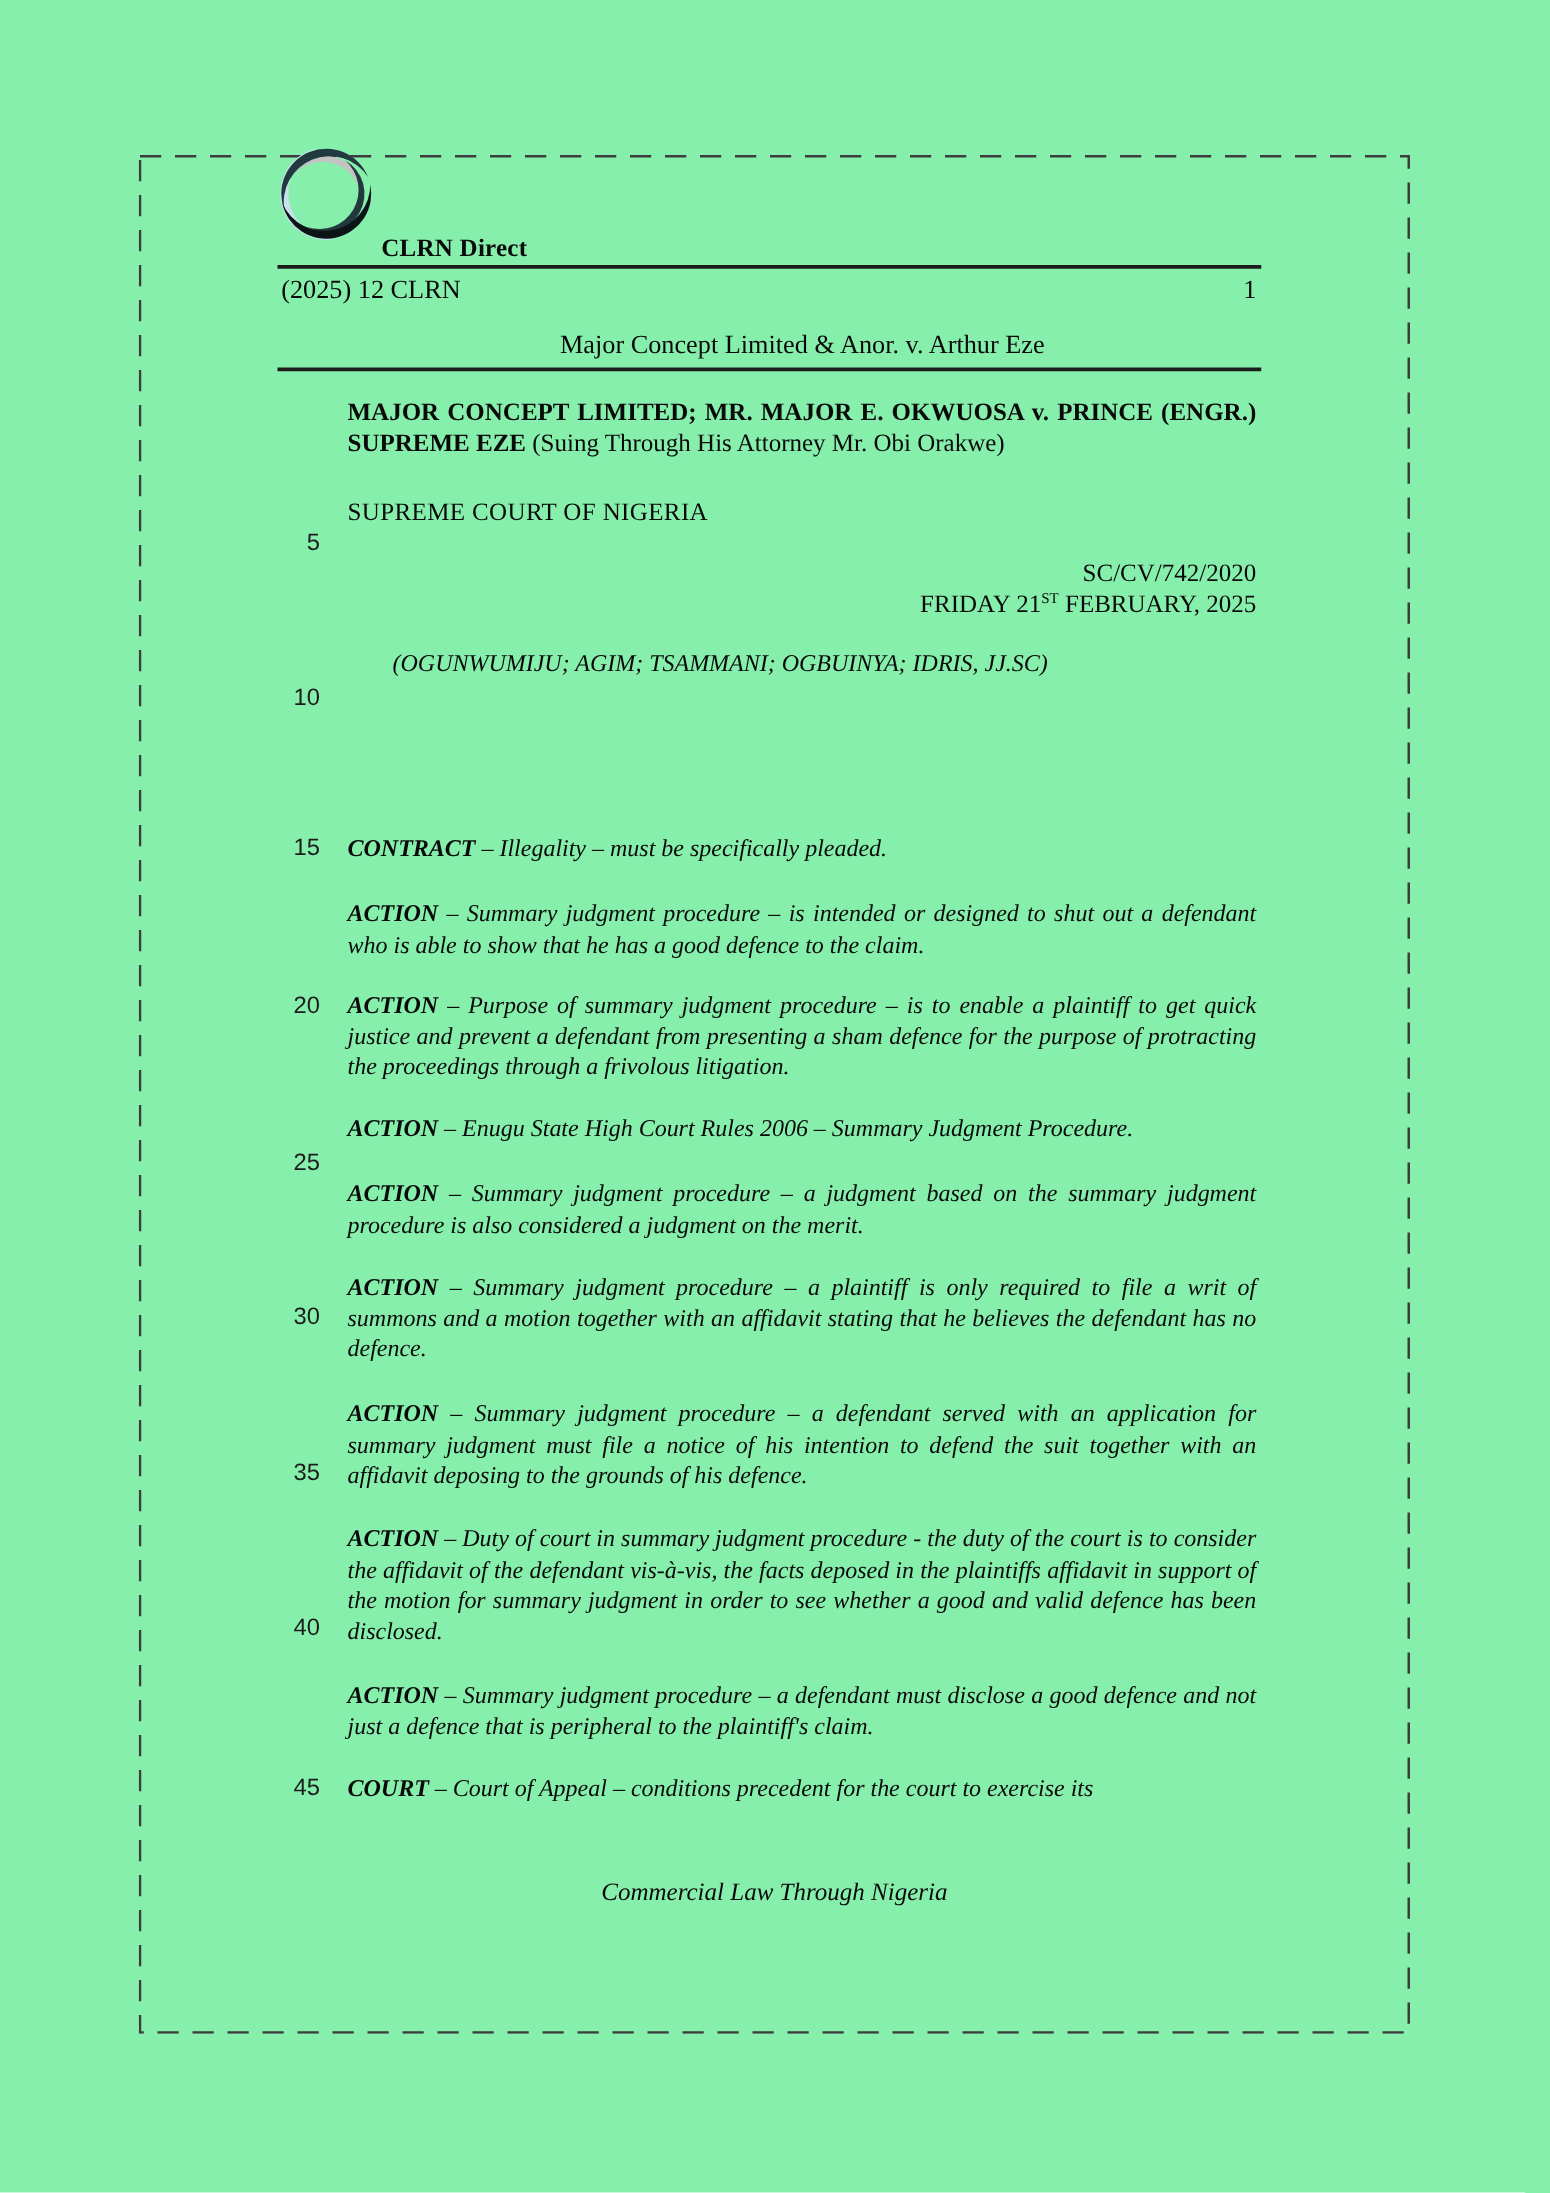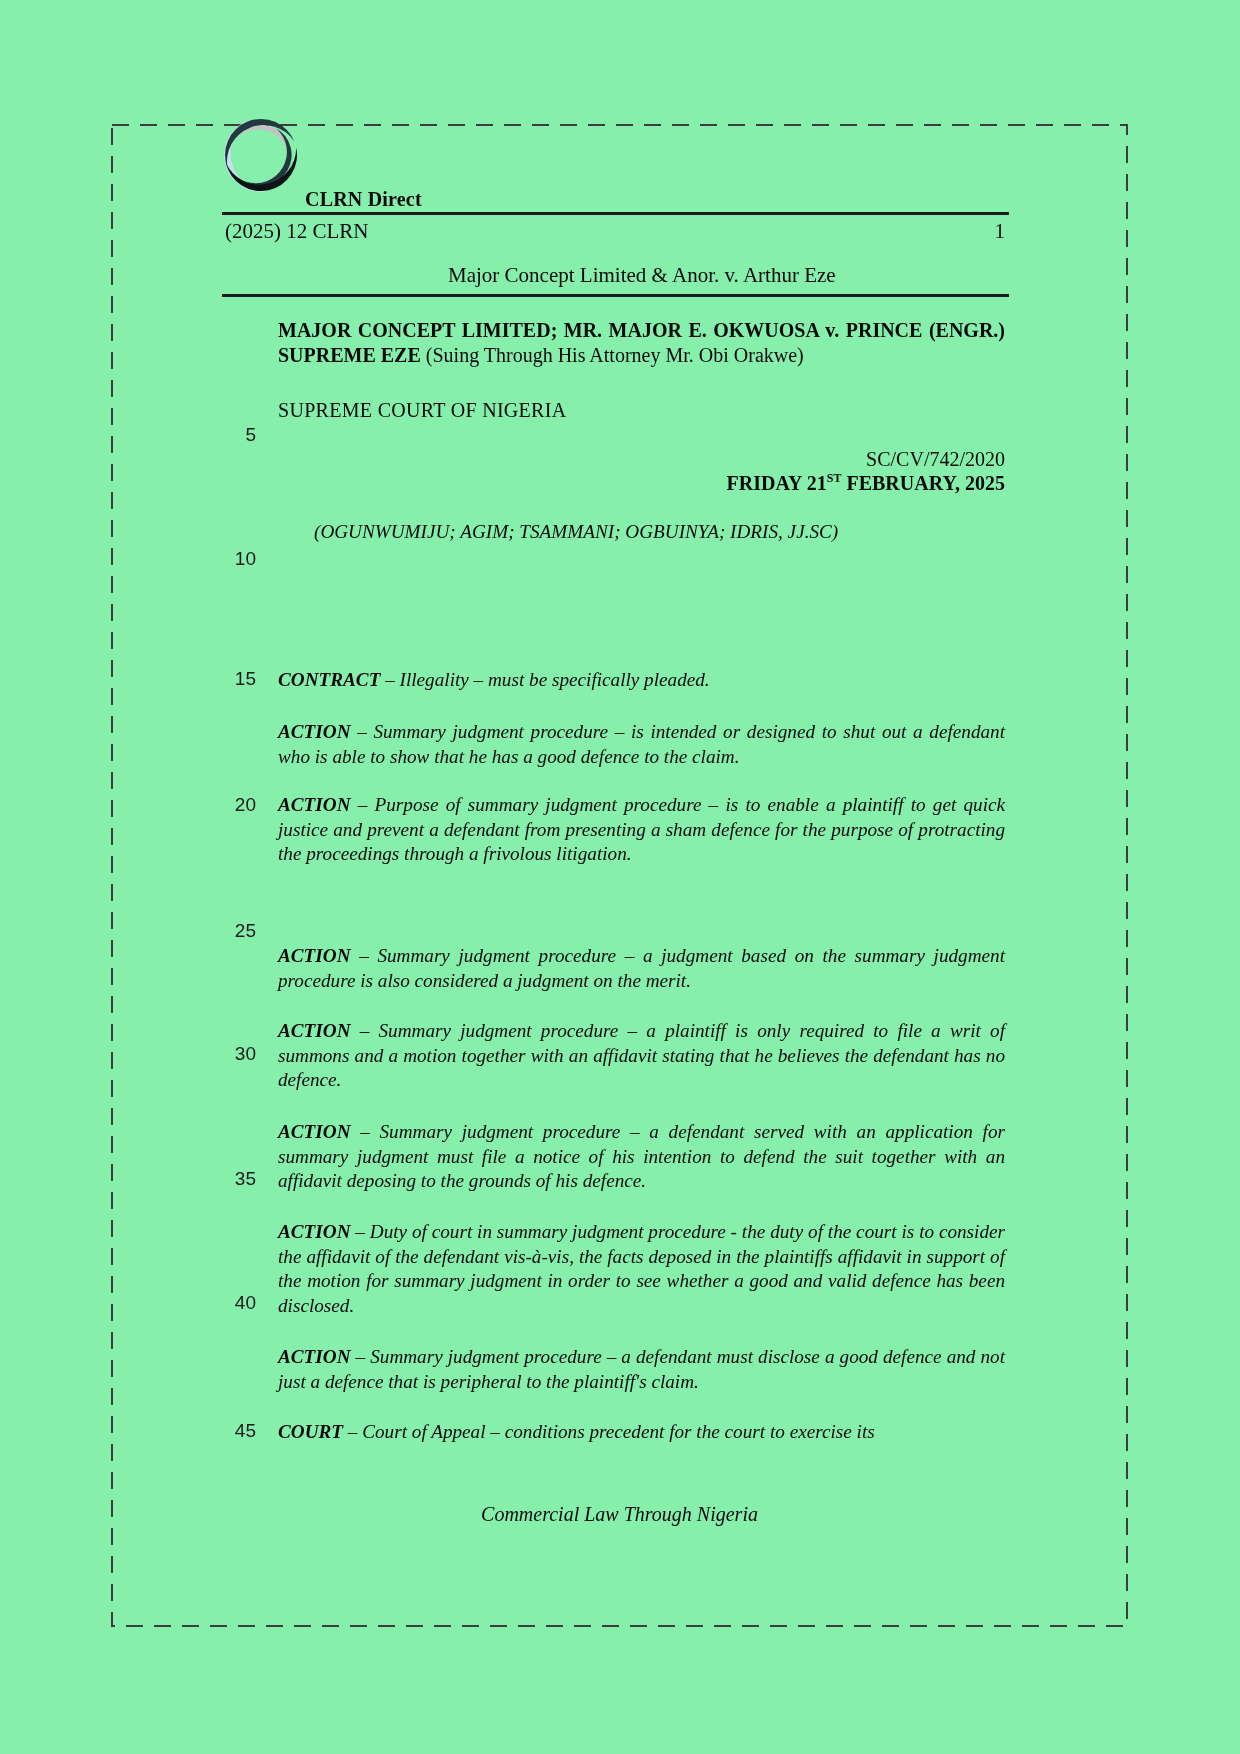--- a/index.html
+++ b/index.html
@@ -49,37 +49,38 @@
   <div class="abs hrule" style="left:222px;top:294px;width:787px;height:3px;"></div>
 
   <div class="abs title-wrap" style="top:318px;">
     <div class="title-l1">MAJOR CONCEPT LIMITED; MR. MAJOR E. OKWUOSA v. PRINCE (ENGR.)</div>
     <div class="title-l2"><span class="b">SUPREME EZE</span><span> (Suing Through His Attorney Mr. Obi Orakwe)</span></div>
   </div>
 
   <div class="abs court" style="left:278px;top:399px;">SUPREME COURT OF NIGERIA</div>
 
   <div class="abs rightblock" style="top:448px;">SC/CV/742/2020</div>
-  <div class="abs rightblock" style="top:471px;font-weight:bold;"><span>FRIDAY 21</span><sup>ST</sup><span> FEBRUARY, 2025</span></div>
+  <div class="abs rightblock" style="top:471px;"><span>FRIDAY 21</span><sup>ST</sup><span> FEBRUARY, 2025</span></div>
 
   <div class="abs judges" style="top:521px;margin-left:36px;">(OGUNWUMIJU; AGIM; TSAMMANI; OGBUINYA; IDRIS, JJ.SC)</div>
 
   <div class="abs mnum" style="top:424px;">5</div>
   <div class="abs mnum" style="top:548px;">10</div>
   <div class="abs mnum" style="top:668px;">15</div>
   <div class="abs mnum" style="top:794px;">20</div>
   <div class="abs mnum" style="top:920px;">25</div>
   <div class="abs mnum" style="top:1043px;">30</div>
   <div class="abs mnum" style="top:1168px;">35</div>
   <div class="abs mnum" style="top:1292px;">40</div>
   <div class="abs mnum" style="top:1420px;">45</div>
 
   <div class="abs hn" style="top:668px;"><span class="lead">CONTRACT</span><span> – Illegality – must be specifically pleaded.</span></div>
   <div class="abs hn" style="top:720px;"><span class="lead">ACTION</span><span> – Summary judgment procedure – is intended or designed to shut out a defendant who is able to show that he has a good defence to the claim.</span></div>
   <div class="abs hn" style="top:793px;"><span class="lead">ACTION</span><span> – Purpose of summary judgment procedure – is to enable a plaintiff to get quick justice and prevent a defendant from presenting a sham defence for the purpose of protracting the proceedings through a frivolous litigation.</span></div>
+  <div class="abs hn" style="top:892px;"><span class="lead">ACTION</span><span> – Enugu State High Court Rules 2006 – Summary Judgment Procedure.</span></div>
   <div class="abs hn" style="top:1019px;"><span class="lead">ACTION</span><span> – Summary judgment procedure – a plaintiff is only required to file a writ of summons and a motion together with an affidavit stating that he believes the defendant has no defence.</span></div>
   <div class="abs hn" style="top:944px;"><span class="lead">ACTION</span><span> – Summary judgment procedure – a judgment based on the summary judgment procedure is also considered a judgment on the merit.</span></div>
   <div class="abs hn" style="top:1120px;"><span class="lead">ACTION</span><span> – Summary judgment procedure – a defendant served with an application for summary judgment must file a notice of his intention to defend the suit together with an affidavit deposing to the grounds of his defence.</span></div>
   <div class="abs hn" style="top:1220px;"><span class="lead">ACTION</span><span> – Duty of court in summary judgment procedure - the duty of the court is to consider the affidavit of the defendant vis-à-vis, the facts deposed in the plaintiffs affidavit in support of the motion for summary judgment in order to see whether a good and valid defence has been disclosed.</span></div>
   <div class="abs hn" style="top:1345px;"><span class="lead">ACTION</span><span> – Summary judgment procedure – a defendant must disclose a good defence and not just a defence that is peripheral to the plaintiff's claim.</span></div>
   <div class="abs hn" style="top:1420px;"><span class="lead">COURT</span><span> – Court of Appeal – conditions precedent for the court to exercise its</span></div>
 
   <div class="abs footer" style="top:1503px;">Commercial Law Through Nigeria</div>
 
 </div>

